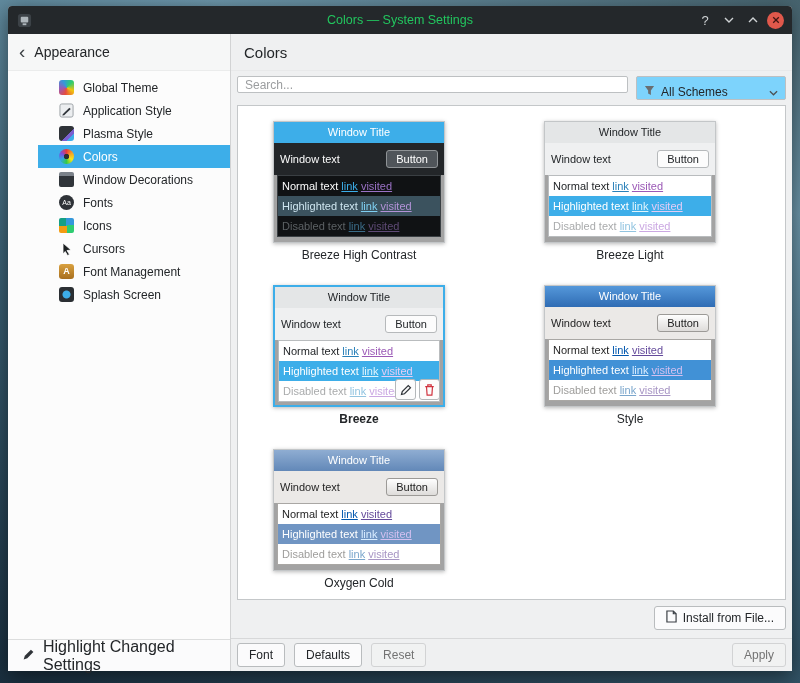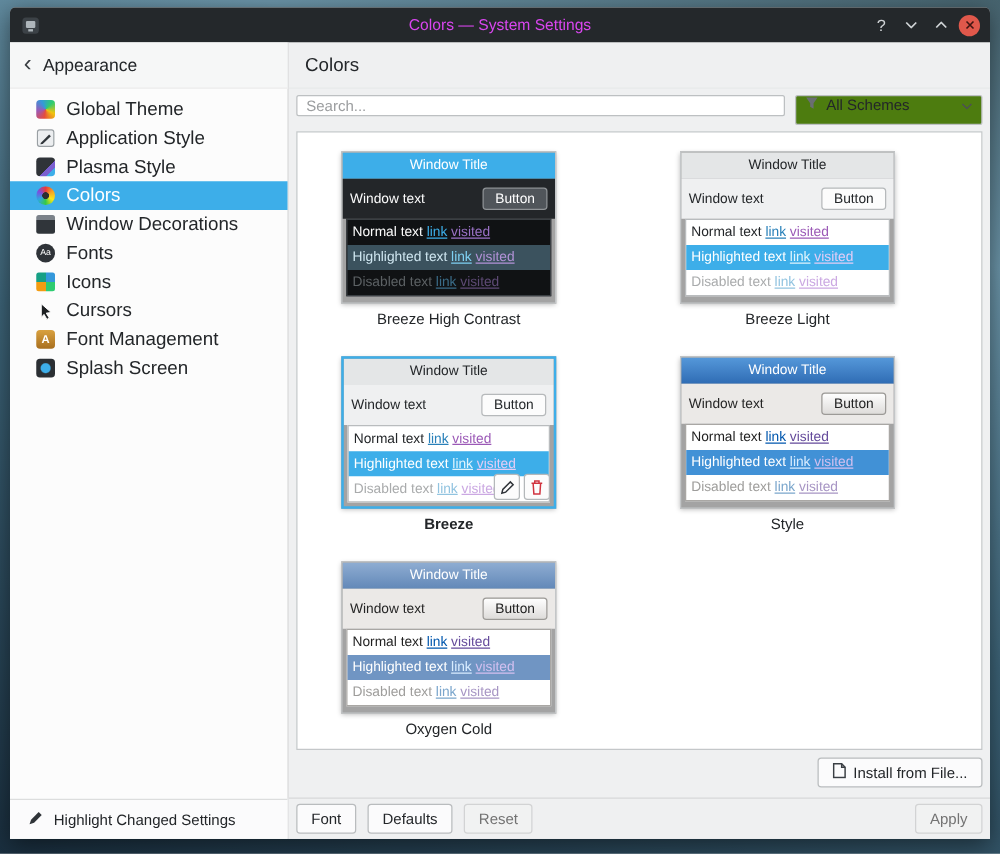--- a/index.html
+++ b/index.html
@@ -10,66 +10,66 @@
     -webkit-font-smoothing:antialiased;
   }
   *{box-sizing:border-box;}
 
   
   .window{position:absolute;left:8px;top:6px;width:784px;height:665px;
     background:#eff0f1;border-radius:4px 4px 0 0;box-shadow:0 5px 20px rgba(0,0,0,.5);}
   .titlebar{position:absolute;left:0;top:0;right:0;height:28px;background:#24282b;
     border-radius:4px 4px 0 0;display:flex;align-items:center;color:#e8eaeb;font-size:12.5px;}
   .tb-appicon{margin-left:9px;display:flex;align-items:center;}
-  .tb-title{position:absolute;left:0;right:0;text-align:center;pointer-events:none;color:#d946ef;}
+  .tb-title{position:absolute;left:0;right:0;text-align:center;pointer-events:none;color:#22c55e;}
   .tb-controls{margin-left:auto;display:flex;align-items:center;gap:4px;padding-right:8px;}
   .tb-btn{width:20px;height:20px;display:flex;align-items:center;justify-content:center;
     color:#cfd3d5;font-size:13px;border-radius:3px;}
   .tb-close{width:17px;height:17px;border-radius:50%;background:#e0584b;display:flex;
     align-items:center;justify-content:center;}
 
   .wbody{position:absolute;left:0;top:28px;right:0;bottom:0;display:flex;}
 
   
   .sidebar{width:223px;background:#fcfcfc;border-right:1px solid #d2d3d4;display:flex;flex-direction:column;}
   .sidebar-header{height:37px;display:flex;align-items:center;gap:9px;padding:0 11px;
     font-size:14px;color:#232629;border-bottom:1px solid #ebecec;background:#f6f7f7;}
   .back-glyph{font-size:19px;line-height:1;color:#3a3f43;margin-top:-2px;}
   .sidebar-list{flex:1;padding-top:5px;}
   .side-item{height:23px;display:flex;align-items:center;gap:9px;padding:0 12px 0 21px;
-    font-size:15px;color:#232629;white-space:nowrap;}
+    font-size:12px;color:#232629;white-space:nowrap;margin-left:30px;}
   .side-item.selected{background:#3daee9;color:#fff;}
   .side-icon{width:15px;height:15px;flex:none;display:flex;align-items:center;justify-content:center;}
 
   .ic-global{background:conic-gradient(from 45deg,#2ecc71,#f1c40f,#e74c3c,#9b59b6,#3498db,#2ecc71);border-radius:3px;}
   .ic-plasma{background:linear-gradient(135deg,#2f3338 0 58%,#7a5fd0 58% 76%,#3daee9 76%);border-radius:3px;}
   .ic-colors{border-radius:50%;
     background:radial-gradient(circle,#2b2e31 0 2.5px,rgba(0,0,0,0) 3px),
     conic-gradient(#e93a3a,#f5a623 60deg,#f8e71c 120deg,#36c946 180deg,#2da8e0 240deg,#7b4fe0 300deg,#e93a3a 360deg);}
   .ic-windeco{background:linear-gradient(#7b828a 0 4px,#30353a 4px);border-radius:2px;}
   .ic-fonts{background:#2f3338;border-radius:50%;color:#fff;}
   .ic-fonts::after{content:"Aa";font-size:7px;line-height:15px;}
   .ic-icons{background:conic-gradient(#3498db 0 25%,#2ecc71 0 50%,#f39c12 0 75%,#16a085 0);border-radius:2px;}
   .ic-fontmgmt{background:linear-gradient(#d9a13f,#a86f1f);border-radius:3px;color:#fff;font-weight:bold;}
   .ic-fontmgmt::after{content:"A";font-size:9px;line-height:15px;}
   .ic-splash{background:radial-gradient(circle at 50% 50%,#3daee9 0 3.5px,#2b2f33 4.5px);border-radius:3px;}
 
   .sidebar-footer{height:32px;border-top:1px solid #dcdddd;display:flex;align-items:center;
-    gap:8px;padding:0 14px;font-size:12px;color:#232629;background:#fbfbfc;}
+    gap:8px;padding:0 14px;font-size:16px;color:#232629;background:#fbfbfc;}
 
   
   .main{flex:1;position:relative;background:#eff0f1;}
   .main-header{height:37px;display:flex;align-items:center;padding:0 13px;font-size:15px;
     color:#232629;border-bottom:1px solid #e8e9ea;}
   .toolbar{display:flex;gap:8px;padding:5px 6px;}
   .search-input{flex:1;height:17px;background:#fff;border:1px solid #bdc0c2;border-radius:2px;
     font-size:12px;padding:0 7px;color:#ef4444;font-family:"Liberation Sans",sans-serif;outline:none;}
   .search-input::placeholder{color:#9b9d9f;}
-  .combo{width:150px;height:24px;background:#4d7c0f;border:1px solid #bdc0c2;border-radius:2px;
-    display:flex;align-items:flex-start;gap:6px;padding:0 7px;font-size:12px;color:#232629;}
+  .combo{width:150px;height:24px;background:#7dd3fc;border:1px solid #bdc0c2;border-radius:2px;
+    display:flex;align-items:flex-end;gap:6px;padding:0 7px;font-size:12px;color:#232629;}
   .combo .spacer{flex:1;}
 
   .list-frame{position:absolute;left:6px;right:6px;top:71px;bottom:71px;background:#fff;
     border:1px solid #c4c7c9;overflow:hidden;}
 
   
   .scheme-card{position:absolute;width:172px;}
   .preview{height:122px;background:#a3a3a3;border:1px solid #c3c6c8;box-shadow:0 1px 4px rgba(0,0,0,.28);
     overflow:hidden;position:relative;}
   .scheme-card.selected .preview{border:2px solid #3daee9;}

